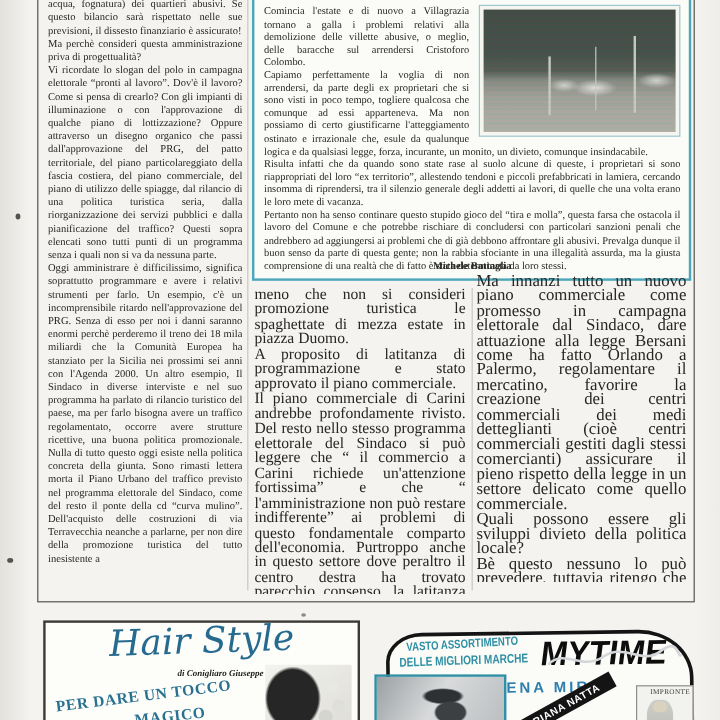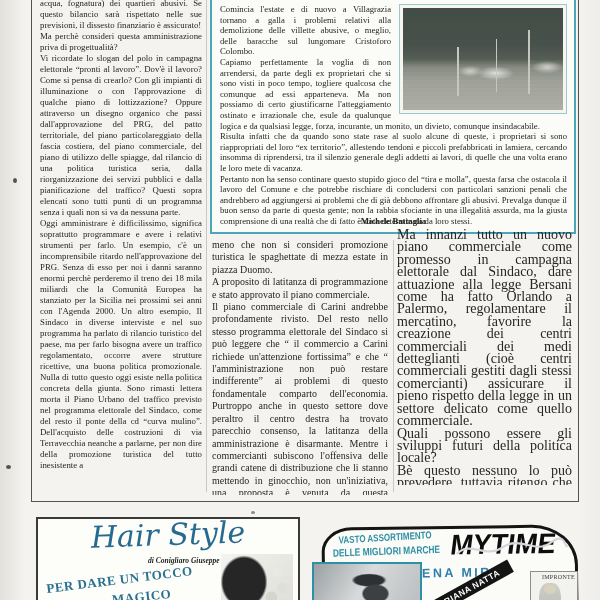--- a/index.html
+++ b/index.html
@@ -23,21 +23,21 @@
   .outer-box{position:absolute;left:31px;top:-10px;width:546px;height:510px;
     border:1px solid #55534f;}
   .colrule{position:absolute;width:1px;background:#c9c8c1;}
   .rule1{left:206px;top:0;height:492px;}
   .rule2{left:393px;top:240px;height:252px;}
 
   
   .col{position:absolute;text-align:justify;overflow:hidden;}
   .col p{margin:0;}
   .col1{left:40px;top:-2px;width:162px;height:498px;font-size:8.8px;line-height:11px;}
-  .col2{left:212px;top:239px;width:176px;height:256px;font-size:10px;line-height:12.4px;}
+  .col2{left:212px;top:239px;width:176px;height:256px;font-size:13px;line-height:12.4px;}
   .col3{left:397px;top:229px;width:175px;height:256px;font-size:14px;line-height:12.4px;}
   .subhead{font-weight:normal;}
 
   
   .teal-box{position:absolute;left:210px;top:-16px;width:366px;height:250px;
     box-sizing:border-box;border:2px solid #4aa6b8;background:#fbfbf8;
     padding:18px 7px 4px 8px;overflow:hidden;
     font-size:8.7px;line-height:10.6px;text-align:justify;}
   .teal-box p{margin:0;}
   .box-photo{float:right;width:160px;height:102px;margin:0 0 5px 8px;
@@ -129,37 +129,37 @@
 </div>
 
 <div class="teal-box">
   <div class="box-photo">
     <div class="photo-img">
       <span class="pole p1"></span>
       <span class="pole p2"></span>
       <span class="pole p3"></span>
     </div>
   </div>
-  <p>Comincia l'estate e di nuovo a Villagrazia tornano a galla i problemi relativi alla demolizione delle villette abusive, o meglio, delle baracche sul lungomare Cristoforo Colombo.</p>
+  <p>Comincia l'estate e di nuovo a Villagrazia tornano a galla i problemi relativi alla demolizione delle villette abusive, o meglio, delle baracche sul arrendersi Cristoforo Colombo.</p>
   <p>Capiamo perfettamente la voglia di non arrendersi, da parte degli ex proprietari che si sono visti in poco tempo, togliere qualcosa che comunque ad essi apparteneva. Ma non possiamo di certo giustificarne l'atteggiamento ostinato e irrazionale che, esule da qualunque logica e da qualsiasi legge, forza, incurante, un monito, un divieto, comunque insindacabile.</p>
   <p>Risulta infatti che da quando sono state rase al suolo alcune di queste, i proprietari si sono riappropriati del loro “ex territorio”, allestendo tendoni e piccoli prefabbricati in lamiera, cercando insomma di riprendersi, tra il silenzio generale degli addetti ai lavori, di quelle che una volta erano le loro mete di vacanza.</p>
   <p>Pertanto non ha senso continare questo stupido gioco del “tira e molla”, questa farsa che ostacola il lavoro del Comune e che potrebbe rischiare di concludersi con particolari sanzioni penali che andrebbero ad aggiungersi ai problemi che di già debbono affrontare gli abusivi. Prevalga dunque il buon senso da parte di questa gente; non la rabbia sfociante in una illegalità assurda, ma la giusta comprensione di una realtà che di fatto è stata determinata da loro stessi.</p>
   <div class="byline">Michele Battaglia</div>
 </div>
 
 <div class="col col2">
   <p class="body">meno che non si consideri promozione turistica le spaghettate di mezza estate in piazza Duomo.</p>
   <p class="subhead">A proposito di latitanza di programmazione e stato approvato il piano commerciale.</p>
   <p class="body">Il piano commerciale di Carini andrebbe profondamente rivisto. Del resto nello stesso programma elettorale del Sindaco si può leggere che “ il commercio a Carini richiede un'attenzione fortissima” e che “ l'amministrazione non può restare indifferente” ai problemi di questo fondamentale comparto dell'economia. Purtroppo anche in questo settore dove peraltro il centro destra ha trovato parecchio consenso, la latitanza della amministrazione è disarmante. Mentre i commercianti subiscono l'offensiva delle grandi catene di distribuzione che li stanno mettendo in ginocchio, non un'iniziativa, una proposta è venuta da questa amministrazione.</p>
   <p class="subhead">Ma cosa si potrebbe fare?</p>
 </div>
 
 <div class="col col3">
   <p class="body">Ma innanzi tutto un nuovo piano commerciale come promesso in campagna elettorale dal Sindaco, dare attuazione alla legge Bersani come ha fatto Orlando a Palermo, regolamentare il mercatino, favorire la creazione dei centri commerciali dei medi detteglianti (cioè centri commerciali gestiti dagli stessi comercianti) assicurare il pieno rispetto della legge in un settore delicato come quello commerciale.</p>
-  <p class="subhead">Quali possono essere gli sviluppi futuri della politica locale?</p>
+  <p class="subhead">Quali possono essere gli sviluppi divieto della politica locale?</p>
   <p class="body">Bè questo nessuno lo può prevedere, tuttavia ritengo che la situazione è in piena evoluzione, mentre qualcosa in più posso dire per il centro sinistra; è venuto il momento di rilanciare la sua iniziativa politica guardando si con attenzione all'evoluzione dell'UDR con il quale a Carini dovremo iniziare al più presto un confronto, ma nello stesso tempo non dimenticando i problemi dei cittadini che questa amministrazione non è in grado di risolvere.</p>
 </div>
 
 <div class="ad-hair">
   <div class="hs-title">Hair Style</div>
   <div class="hs-sub">di Conigliaro Giuseppe</div>
   <div class="hs-slogan hs-l1">PER DARE UN TOCCO</div>
   <div class="hs-slogan hs-l2">MAGICO</div>
 
   <div class="hair-photo"></div>

